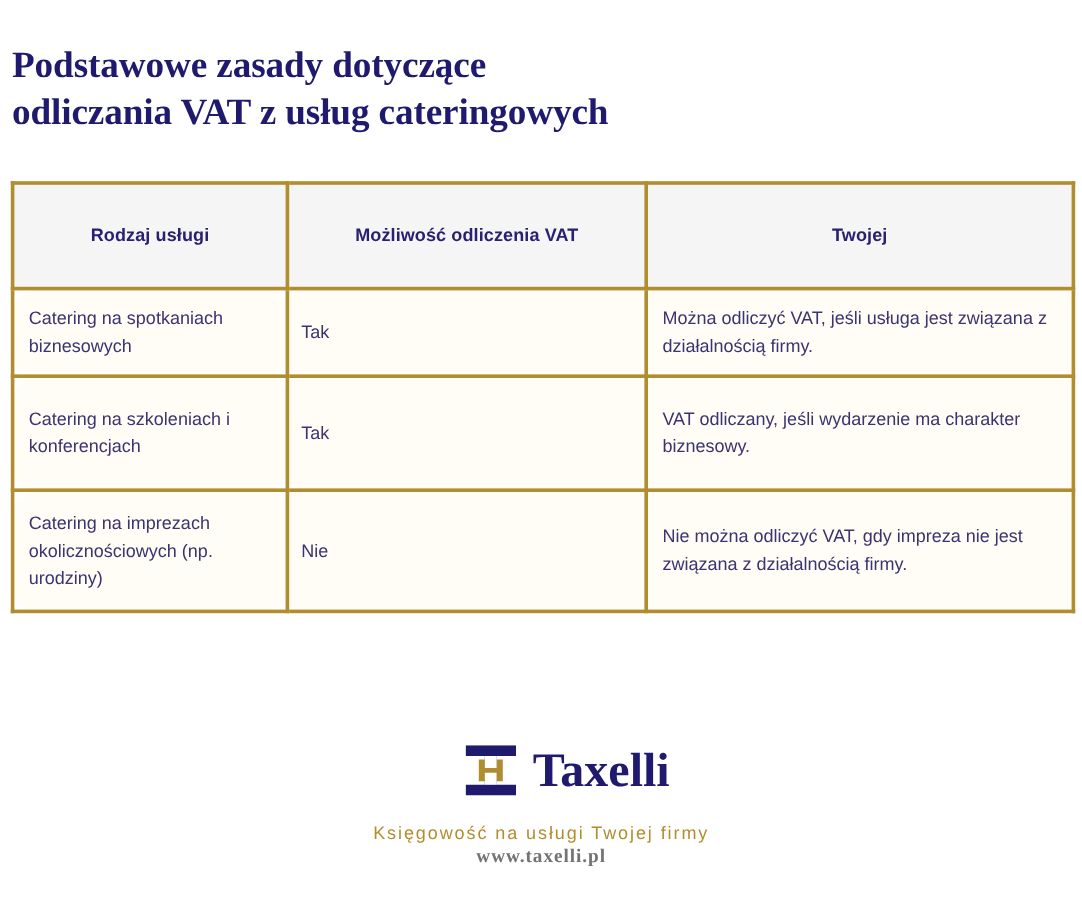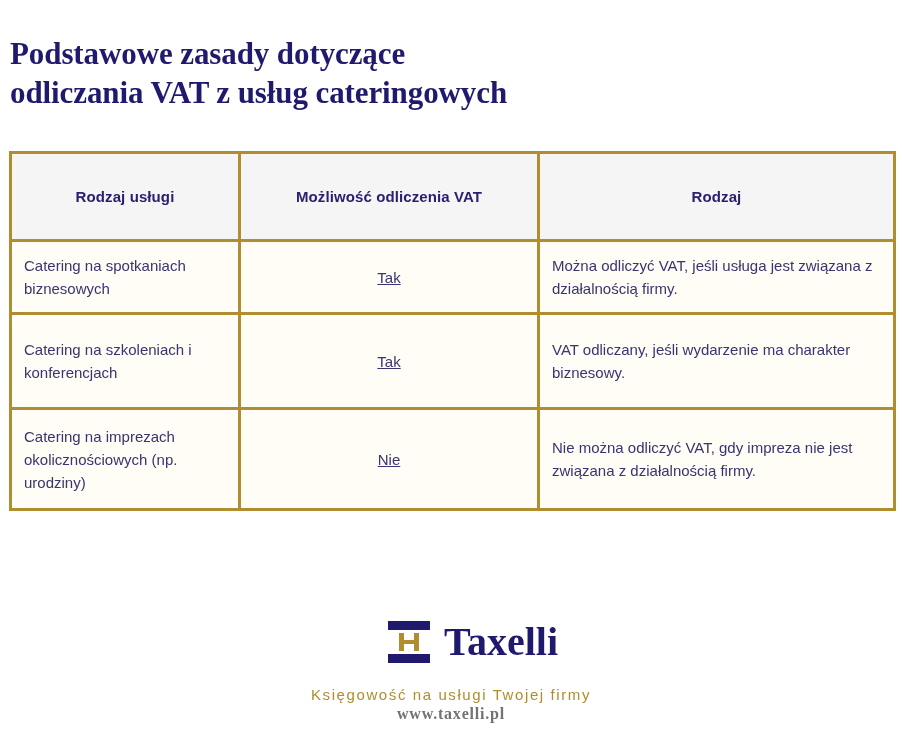--- a/index.html
+++ b/index.html
@@ -78,23 +78,22 @@
     font-size: 15px;
     line-height: 23px;
     font-weight: normal;
   }
   tbody td.col-service {
     text-align: left;
     padding: 12px 10px 12px 12px;
     border-radius: 20px;
   }
   tbody td.col-vat {
-    text-align: center;
+    text-align: left;
     padding: 12px 10px;
-    text-decoration: underline;
   }
   tbody td.col-notes {
     text-align: left;
     padding: 12px 12px 12px 12px;
   }
   tbody tr.r1 td { height: 72px; }
   tbody tr.r2 td { height: 95px; }
   tbody tr.r3 td { height: 101px; }
   tbody tr.r4 td { height: 72px; }
 
@@ -158,21 +157,21 @@
     <table class="vat-table">
       <colgroup>
         <col class="c1">
           <col class="c2">
           <col class="c3">
       </colgroup>
       <thead>
         <tr>
           <th>Rodzaj usługi</th>
           <th>Możliwość odliczenia VAT</th>
-          <th>Rodzaj</th>
+          <th>Twojej</th>
         </tr>
       </thead>
       <tbody>
         <tr class="r1">
           <td class="col-service">Catering na spotkaniach biznesowych</td>
           <td class="col-vat">Tak</td>
           <td class="col-notes">Można odliczyć VAT, jeśli usługa jest związana z działalnością firmy.</td>
         </tr>
         <tr class="r2">
           <td class="col-service">Catering na szkoleniach i konferencjach</td>

